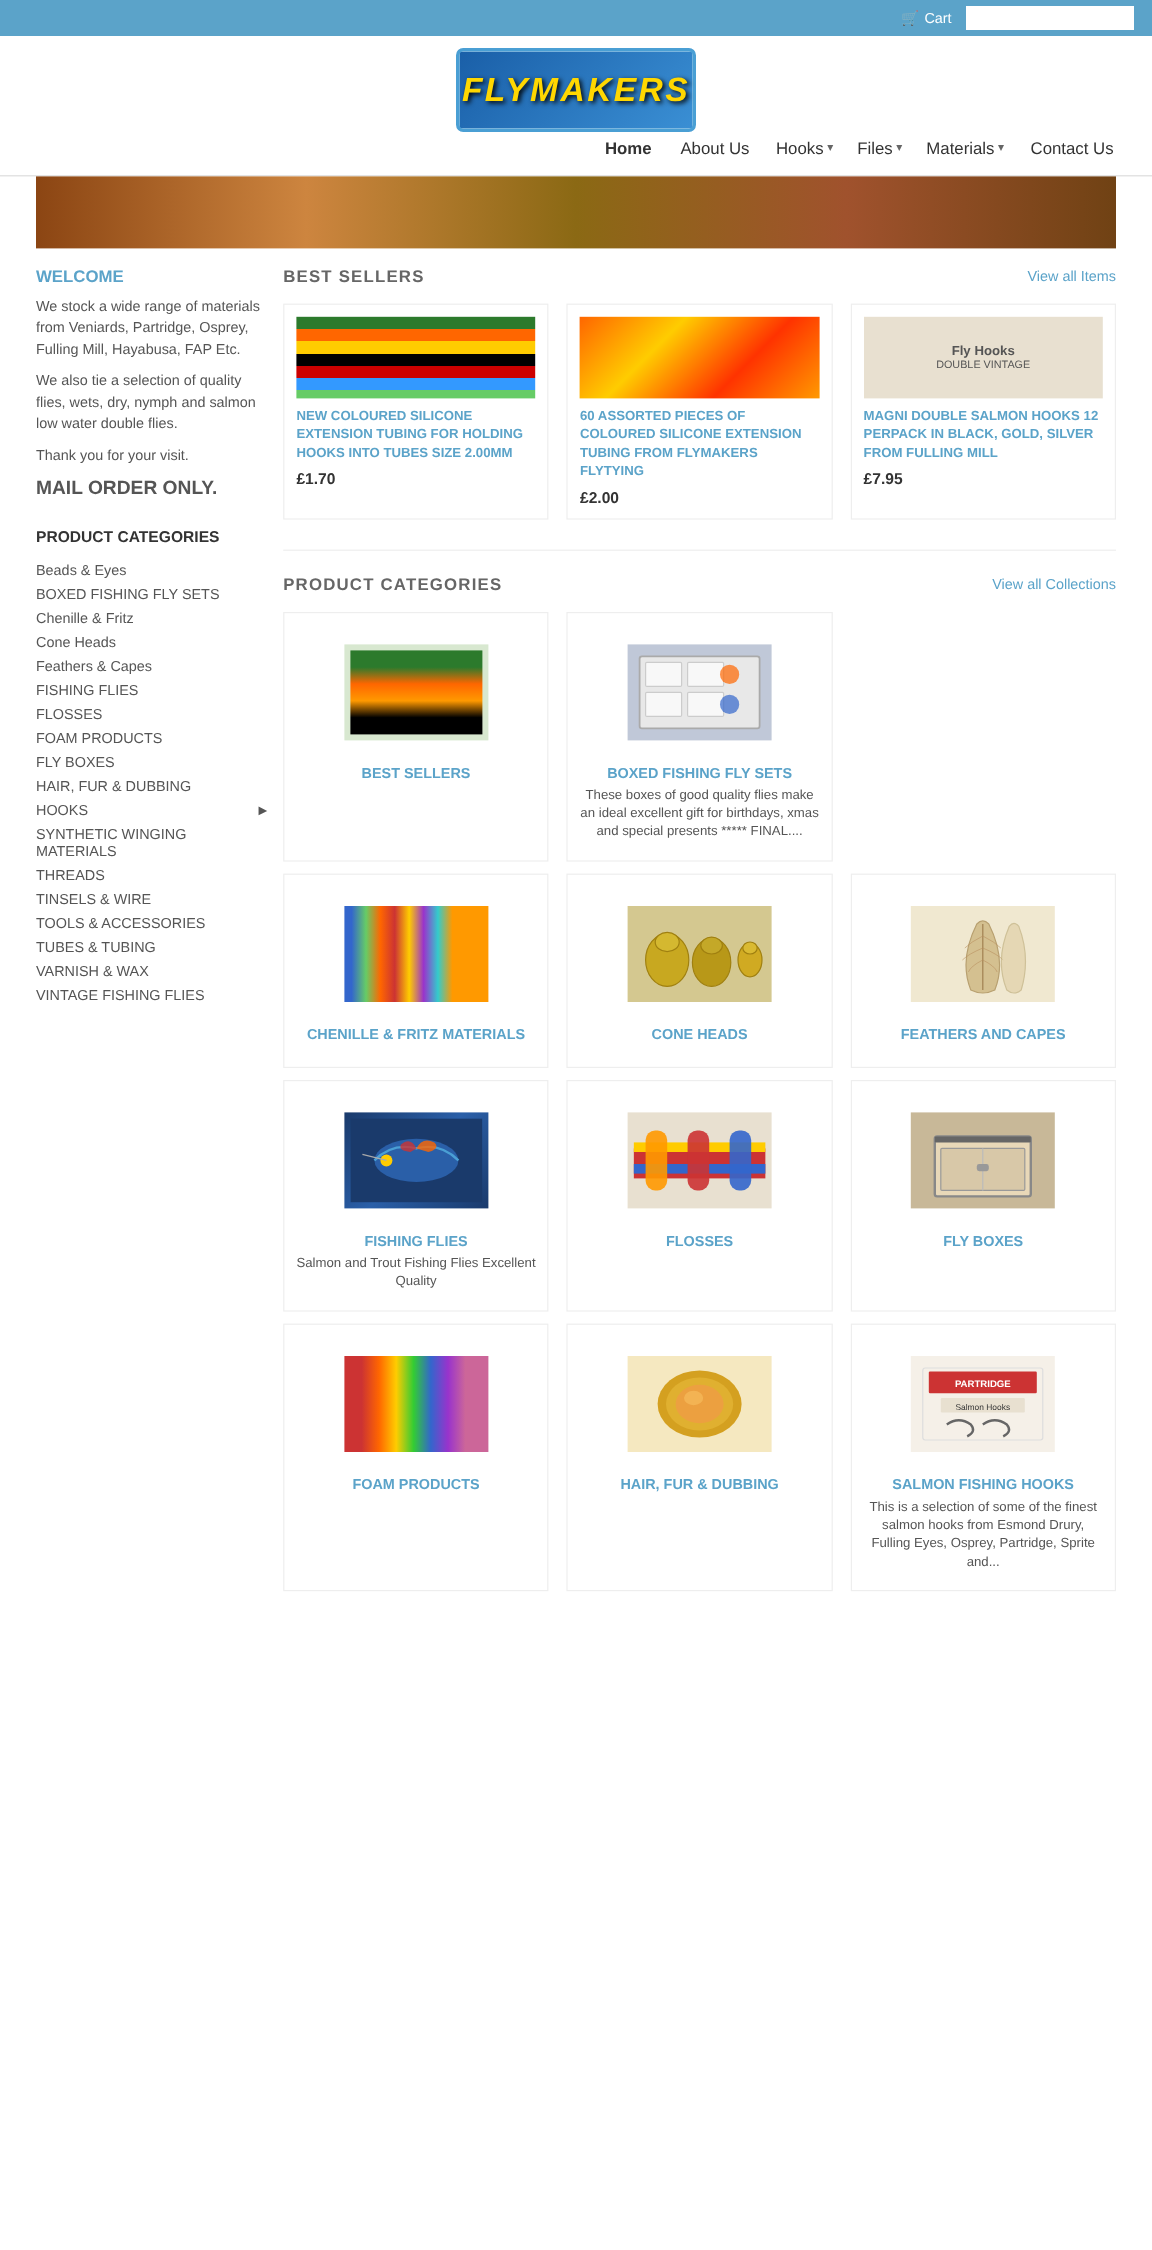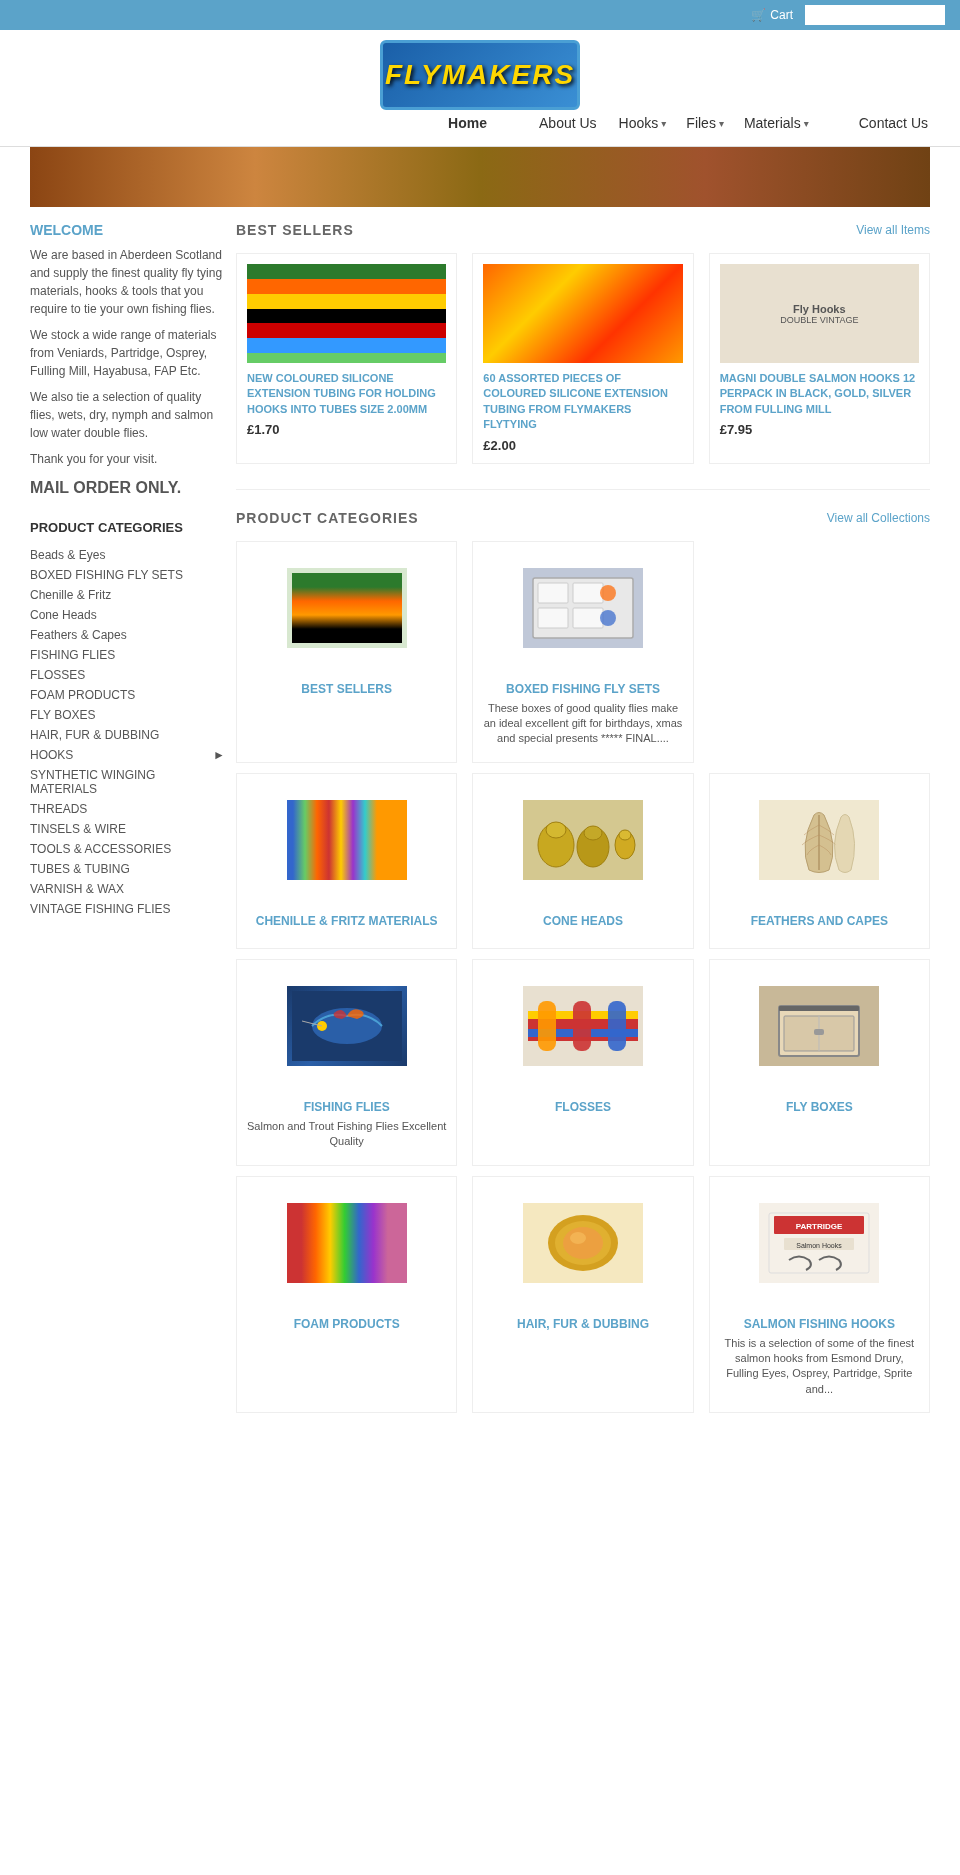--- a/index.html
+++ b/index.html
@@ -61,21 +61,20 @@
       align-items: center;
       gap: 20px;
       margin-left: auto;
     }
     .nav-item {
       font-size: 14px;
       color: #333;
       text-decoration: none;
       cursor: pointer;
       padding: 5px 2px;
-      margin-left: 28px;
     }
     .nav-item.active { font-weight: bold; }
     .nav-item-dropdown {
       display: flex;
       align-items: center;
       gap: 3px;
       font-size: 14px;
       color: #333;
       cursor: pointer;
     }
@@ -176,21 +175,21 @@
       grid-template-columns: repeat(3, 1fr);
       gap: 15px;
       margin-bottom: 25px;
     }
     .product-card {
       border: 1px solid #eee;
       padding: 10px;
     }
     .product-card-img {
       width: 100%;
-      height: 99px;
+      height: 68px;
       object-fit: cover;
       margin-bottom: 8px;
     }
     .product-card-title {
       font-size: 11px;
       font-weight: bold;
       color: #5ba3c9;
       text-transform: uppercase;
       margin-bottom: 5px;
       line-height: 1.4;
@@ -214,21 +213,21 @@
       display: flex;
       flex-direction: column;
       align-items: center;
     }
     .cat-card-img {
       width: 120px;
       height: 103px;
       display: flex;
       align-items: center;
       justify-content: center;
-      margin-bottom: 22px;
+      margin-bottom: 8px;
       text-decoration: underline;
     }
     .cat-card-title {
       font-size: 12px;
       font-weight: bold;
       color: #5ba3c9;
       text-transform: uppercase;
       text-align: center;
       margin-bottom: 5px;
     }
@@ -334,21 +333,20 @@
   </nav>
 </div>
 
 <div class="hero-banner"></div>
 
 <div class="main-content">
 
   <div class="sidebar">
     <div class="sidebar-welcome">
       <h3>WELCOME</h3>
-      <p>We are based in Aberdeen Scotland and supply the finest quality fly tying materials, hooks &amp; tools that you require to tie your own fishing flies.</p>
       <p>We stock a wide range of materials from Veniards, Partridge, Osprey, Fulling Mill, Hayabusa, FAP Etc.</p>
       <p>We also tie a selection of quality flies, wets, dry, nymph and salmon low water double flies.</p>
       <p>Thank you for your visit.</p>
       <p class="mail-only">MAIL ORDER ONLY.</p>
     </div>
     <div class="sidebar-categories">
       <h4>PRODUCT CATEGORIES</h4>
       <ul class="sidebar-cat-list">
         <li>Beads &amp; Eyes</li>
         <li>BOXED FISHING FLY SETS</li>

